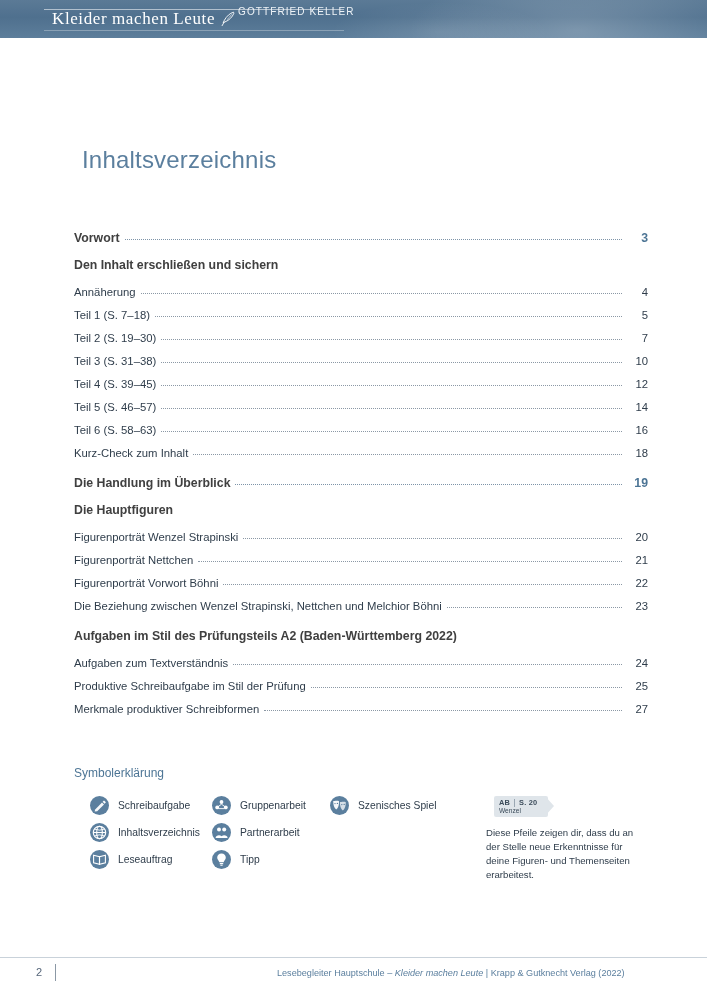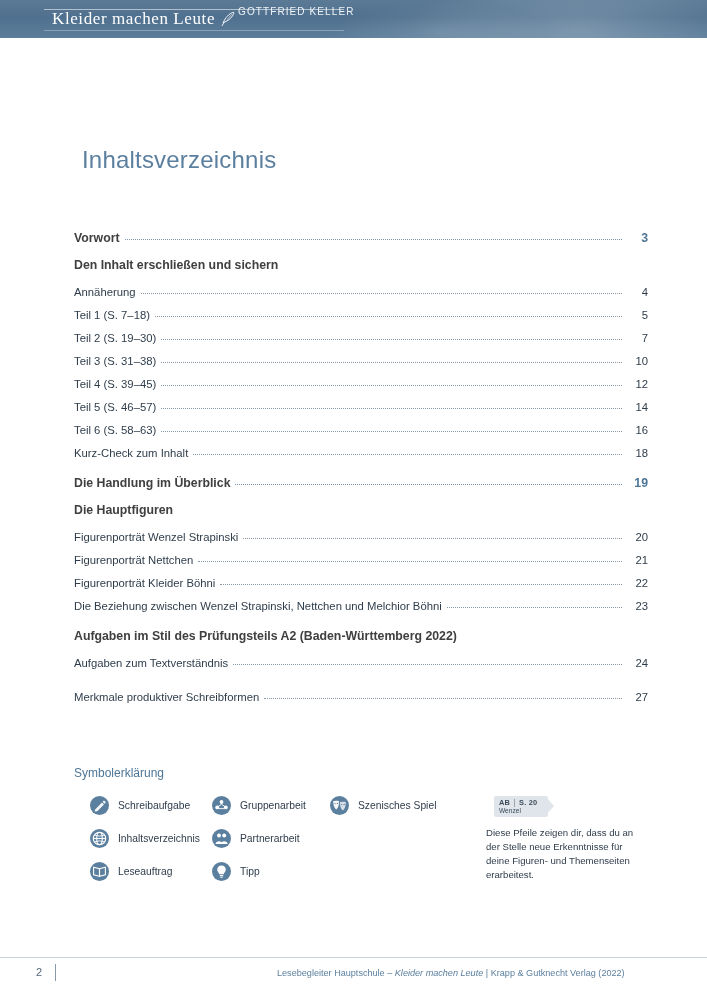--- a/index.html
+++ b/index.html
@@ -145,21 +145,21 @@
     color: #4d7595;
     margin-bottom: 16px;
   }
   .legend-grid {
     display: flex;
     align-items: flex-start;
   }
   .legend-col {
     display: flex;
     flex-direction: column;
-    gap: 14px;
+    gap: 8px;
   }
   .legend-col.c1 { width: 138px; padding-left: 16px; }
   .legend-col.c2 { width: 118px; }
   .legend-col.c3 { width: 150px; }
   .legend-item {
     display: flex;
     align-items: center;
     gap: 9px;
   }
   .legend-text {
@@ -358,21 +358,21 @@
     <span class="toc-page">20</span>
   </div>
   <div class="gap-row"></div>
   <div class="toc-row">
     <span class="toc-label">Figurenporträt Nettchen</span>
     <span class="toc-leader"></span>
     <span class="toc-page">21</span>
   </div>
   <div class="gap-row"></div>
   <div class="toc-row">
-    <span class="toc-label">Figurenporträt Kleider Böhni</span>
+    <span class="toc-label">Figurenporträt Vorwort Böhni</span>
     <span class="toc-leader"></span>
     <span class="toc-page">22</span>
   </div>
   <div class="gap-row"></div>
   <div class="toc-row">
     <span class="toc-label">Die Beziehung zwischen Wenzel Strapinski, Nettchen und Melchior Böhni</span>
     <span class="toc-leader"></span>
     <span class="toc-page">23</span>
   </div>
 
@@ -385,20 +385,25 @@
   </div>
 
   <div class="gap-row"></div>
 
   <div class="toc-row">
     <span class="toc-label">Aufgaben zum Textverständnis</span>
     <span class="toc-leader"></span>
     <span class="toc-page">24</span>
   </div>
   <div class="gap-row"></div>
+  <div class="toc-row">
+    <span class="toc-label">Produktive Schreibaufgabe im Stil der Prüfung</span>
+    <span class="toc-leader"></span>
+    <span class="toc-page">25</span>
+  </div>
   <div class="gap-row"></div>
   <div class="toc-row">
     <span class="toc-label">Merkmale produktiver Schreibformen</span>
     <span class="toc-leader"></span>
     <span class="toc-page">27</span>
   </div>
 </div>
 
 <div class="legend">
   <div class="legend-title">Symbolerklärung</div>

